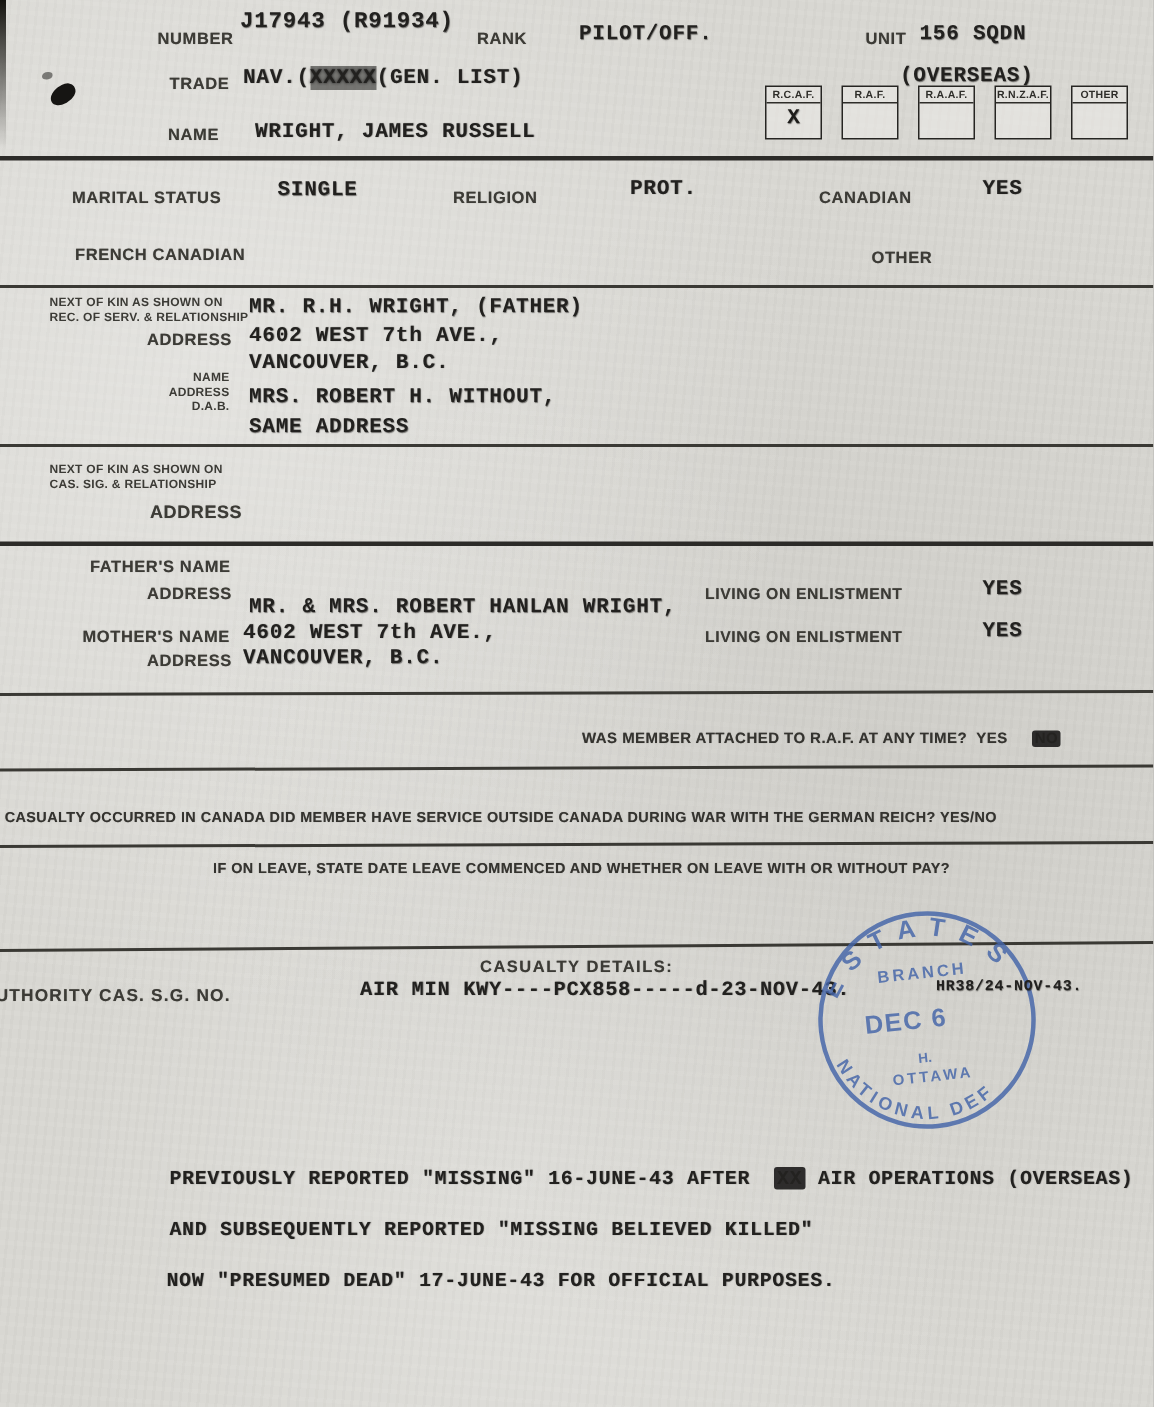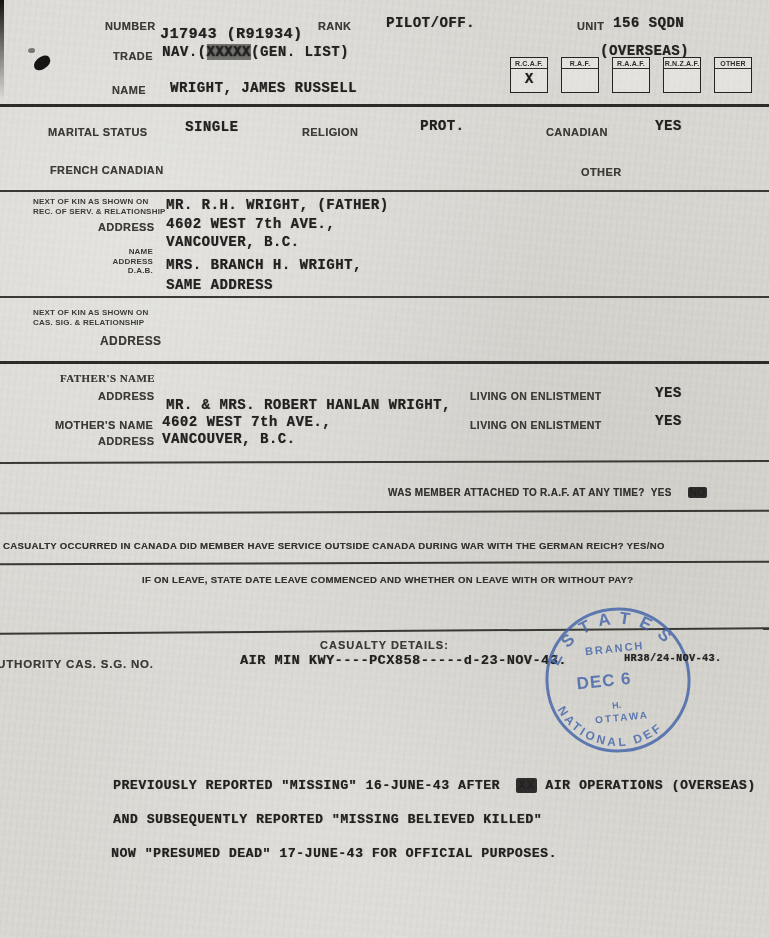--- a/index.html
+++ b/index.html
@@ -42,21 +42,21 @@
   <div class="hline" style="top:104px;height:3px;"></div>
   <div class="hline soft" style="top:190px;height:2px;"></div>
   <div class="hline soft" style="top:296px;height:2px;"></div>
   <div class="hline" style="top:361px;height:2.5px;"></div>
   <div class="hline soft" style="top:461px;height:2px;transform:rotate(-.15deg);"></div>
   <div class="hline soft" style="top:511px;height:2px;transform:rotate(-.2deg);"></div>
   <div class="hline soft" style="top:562px;height:2px;transform:rotate(-.2deg);"></div>
   <div class="hline soft" style="top:630px;height:2px;transform:rotate(-.4deg);"></div>
 
   <span class="abs plabel" style="left:105px;top:20px;">NUMBER</span>
-  <span class="abs typed" style="left:160px;top:26px;font-size:15px;">J17943 (R91934)</span>
+  <span class="abs typed" style="left:160px;top:6px;font-size:15px;">J17943 (R91934)</span>
   <span class="abs plabel" style="left:318px;top:20px;">RANK</span>
   <span class="abs typed" style="left:386px;top:15px;">PILOT/OFF.</span>
   <span class="abs plabel" style="left:577px;top:20px;">UNIT</span>
   <span class="abs typed" style="left:613px;top:15px;">156 SQDN</span>
 
   <span class="abs plabel" style="left:113px;top:50px;">TRADE</span>
   <span class="abs typed" style="left:162px;top:44px;">
     <span>NAV.(</span><span class="struck">XXXXX</span><span>(GEN. LIST)</span>
   </span>
   <span class="abs typed" style="left:600px;top:43px;">(OVERSEAS)</span>
@@ -102,30 +102,30 @@
   </div>
   <span class="abs typed" style="left:166px;top:197px;">MR. R.H. WRIGHT, (FATHER)</span>
   <span class="abs plabel" style="left:98px;top:221px;">ADDRESS</span>
   <span class="abs typed" style="left:166px;top:216px;">4602 WEST 7th AVE.,</span>
   <span class="abs typed" style="left:166px;top:234px;">VANCOUVER, B.C.</span>
   <div class="abs plabel-sm" style="left:88px;top:247px;width:65px;text-align:right;">
     <div>NAME</div>
     <div>ADDRESS</div>
     <div>D.A.B.</div>
   </div>
-  <span class="abs typed" style="left:166px;top:257px;">MRS. BRANCH H. WRIGHT,</span>
+  <span class="abs typed" style="left:166px;top:257px;">MRS. ROBERT H. WITHOUT,</span>
   <span class="abs typed" style="left:166px;top:277px;">SAME ADDRESS</span>
 
   <div class="abs plabel-sm" style="left:33px;top:308px;">
     <div>NEXT OF KIN AS SHOWN ON</div>
     <div>CAS. SIG. &amp; RELATIONSHIP</div>
   </div>
   <span class="abs plabel" style="left:100px;top:334px;font-size:12px;">ADDRESS</span>
 
-  <span class="abs plabel" style="left:60px;top:372px;font-family:Liberation Serif, serif;">FATHER'S NAME</span>
+  <span class="abs plabel" style="left:60px;top:372px;">FATHER'S NAME</span>
   <span class="abs plabel" style="left:98px;top:390px;">ADDRESS</span>
   <span class="abs plabel" style="left:470px;top:390px;font-size:10.5px;">LIVING ON ENLISTMENT</span>
   <span class="abs typed" style="left:655px;top:385px;">YES</span>
   <span class="abs typed" style="left:166px;top:397px;">MR. &amp; MRS. ROBERT HANLAN WRIGHT,</span>
   <span class="abs plabel" style="left:55px;top:419px;">MOTHER'S NAME</span>
   <span class="abs typed" style="left:162px;top:414px;">4602 WEST 7th AVE.,</span>
   <span class="abs plabel" style="left:470px;top:419px;font-size:10.5px;">LIVING ON ENLISTMENT</span>
   <span class="abs typed" style="left:655px;top:413px;">YES</span>
   <span class="abs plabel" style="left:98px;top:435px;">ADDRESS</span>
   <span class="abs typed" style="left:162px;top:431px;">VANCOUVER, B.C.</span>

